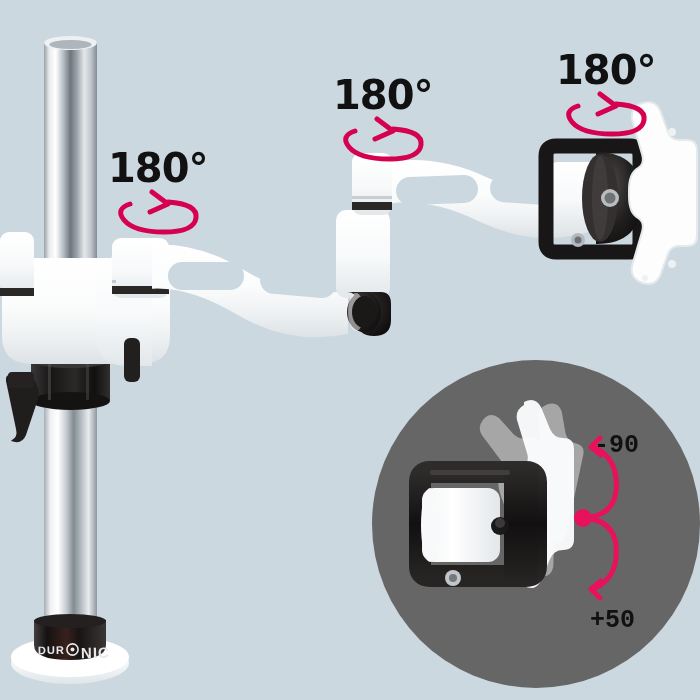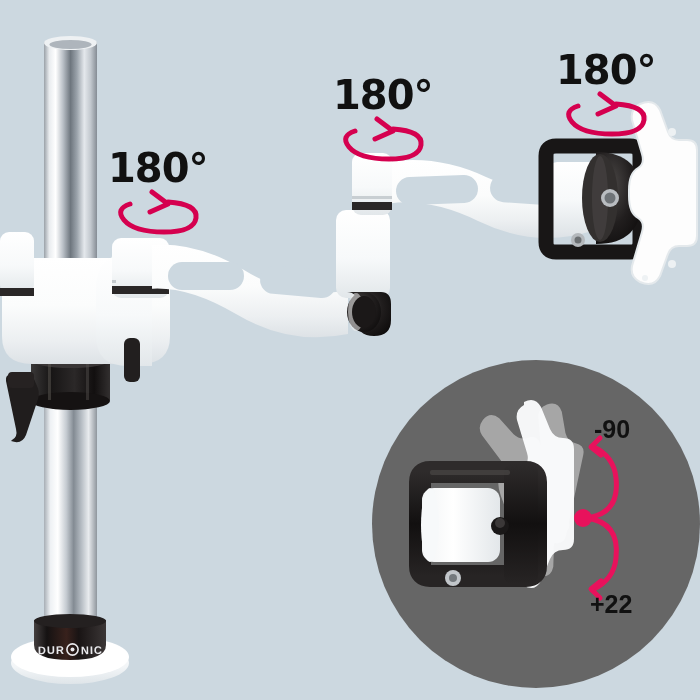--- a/index.html
+++ b/index.html
@@ -25,25 +25,26 @@
 
   
   #inset{
     position:absolute;
     border-radius:50%;
     background:#666666;
     overflow:hidden;
   }
   .tiltlabel{
     position:absolute;
-    font-family:Liberation Sans, sans-serif;
+    font-family:Liberation Mono, monospace;
     font-weight:700;
     color:#111111;
     line-height:1;
     white-space:nowrap;
+    margin-top:16px;
   }
   .brandtext{
     position:absolute;
     font-family:Liberation Sans, sans-serif;
     font-weight:700;
     color:#e9e9ec;
     white-space:nowrap;
   }
   svg{display:block;overflow:visible;}
 </style>
@@ -310,23 +311,23 @@
     <svg class="abs" style="left:198px;top:78px;" width="70" height="160" viewBox="0 0 70 160">
       <path d="M16 80 q34 -4 30 -40 q-2 -22 -24 -32" fill="none" stroke="#e8125c" stroke-width="5" stroke-linecap="round"></path>
       <path d="M30 0 L21 9 L31 17" fill="none" stroke="#e8125c" stroke-width="5" stroke-linecap="round" stroke-linejoin="round"></path>
       <path d="M16 80 q34 4 30 40 q-2 22 -24 32" fill="none" stroke="#e8125c" stroke-width="5" stroke-linecap="round"></path>
       <path d="M30 160 L21 151 L31 143" fill="none" stroke="#e8125c" stroke-width="5" stroke-linecap="round" stroke-linejoin="round"></path>
       <circle cx="13" cy="80" r="9" fill="#e8125c"></circle>
     </svg>
 
     <div class="tiltlabel" style="left:222px;top:57px;font-size:25px;">-90</div>
 
-    <div class="tiltlabel" style="left:218px;top:232px;font-size:25px;">+22</div>
+    <div class="tiltlabel" style="left:218px;top:232px;font-size:25px;">+50</div>
   </div>
 
   <div class="brandtext" style="left:38px;top:644px;font-size:11px;letter-spacing:1px;transform:rotate(-1deg);">DUR</div>
   <svg class="abs" style="left:66px;top:643px;" width="13" height="13" viewBox="0 0 13 13">
     <circle cx="6.5" cy="6.5" r="5.6" fill="none" stroke="#e9e9ec" stroke-width="1.6"></circle>
     <circle cx="6.5" cy="6.5" r="2" fill="#e9e9ec"></circle>
   </svg>
-  <div class="brandtext" style="left:81px;top:644px;font-size:11px;letter-spacing:1px;transform:rotate(-1deg);">NIC</div>
+  <div class="brandtext" style="left:81px;top:644px;font-size:15px;letter-spacing:1px;transform:rotate(-1deg);">NIC</div>
 
 </div>
 
 </body></html>

